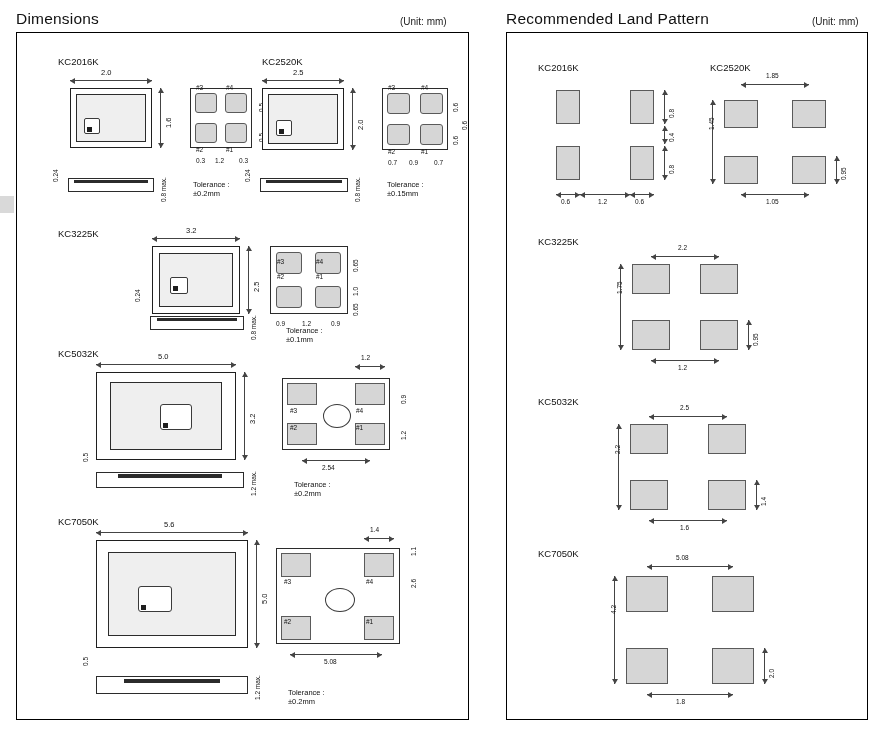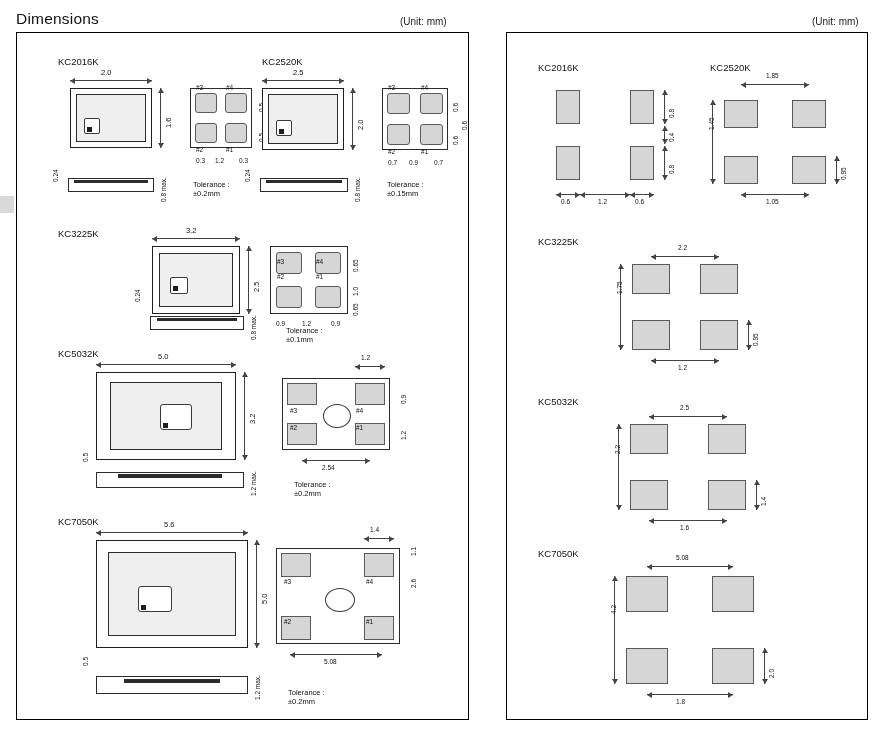--- a/index.html
+++ b/index.html
@@ -246,20 +246,21 @@
   <div class="dim-h" style="left:290px;top:654px;width:92px;"></div>
   <div class="lbl xs" style="left:324px;top:658px;">5.08</div>
 
   <div class="side-body" style="left:96px;top:676px;width:152px;height:18px;"></div>
   <div class="side-cap" style="left:124px;top:679px;width:96px;height:4px;"></div>
   <div class="lbl xs vert" style="left:82px;top:666px;">0.5</div>
   <div class="lbl xs vert" style="left:254px;top:700px;">1.2 max.</div>
   <div class="tol" style="left:288px;top:688px;white-space:pre;">Tolerance :
 ±0.2mm</div>
 
+  <div class="panel-title" style="left:506px;top:10px;">Recommended Land Pattern</div>
   <div class="unit-note" style="left:812px;top:16px;">(Unit: mm)</div>
   <div class="panel-box" style="left:506px;top:32px;width:360px;height:686px;"></div>
 
   <div class="part-name" style="left:538px;top:62px;">KC2016K</div>
   <div class="pad" style="left:556px;top:90px;width:24px;height:34px;"></div>
   <div class="pad" style="left:556px;top:146px;width:24px;height:34px;"></div>
   <div class="pad" style="left:630px;top:90px;width:24px;height:34px;"></div>
   <div class="pad" style="left:630px;top:146px;width:24px;height:34px;"></div>
   <div class="dim-v" style="left:664px;top:90px;height:34px;"></div>
   <div class="lbl xs vert" style="left:668px;top:118px;">0.8</div>

